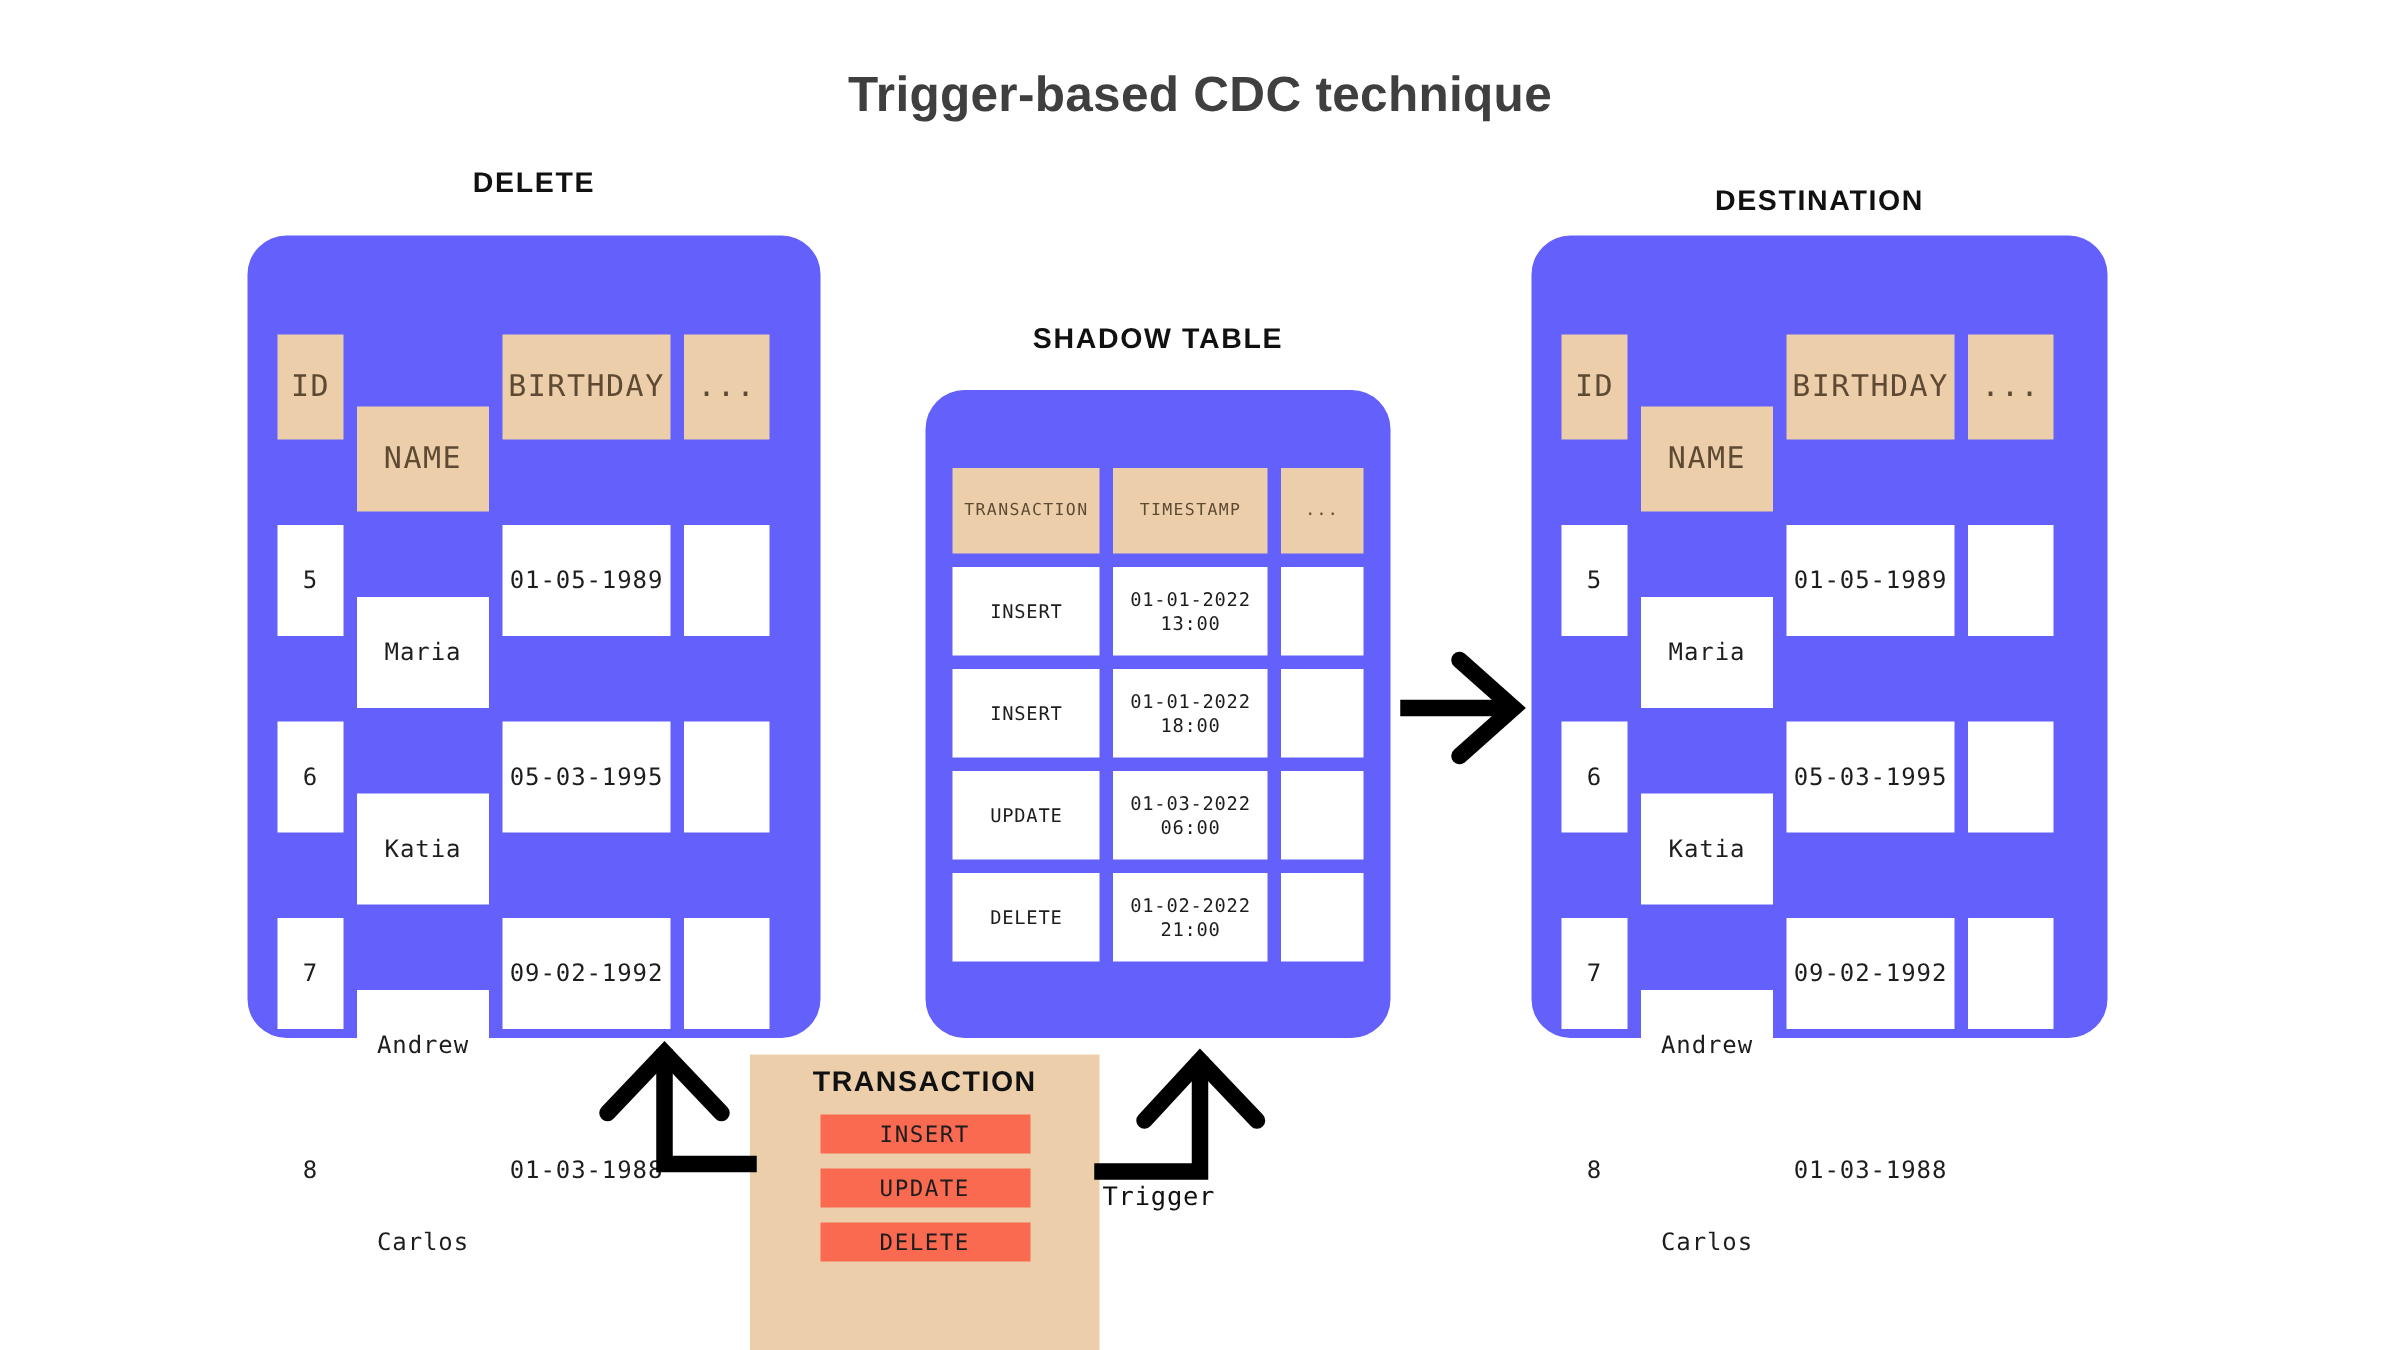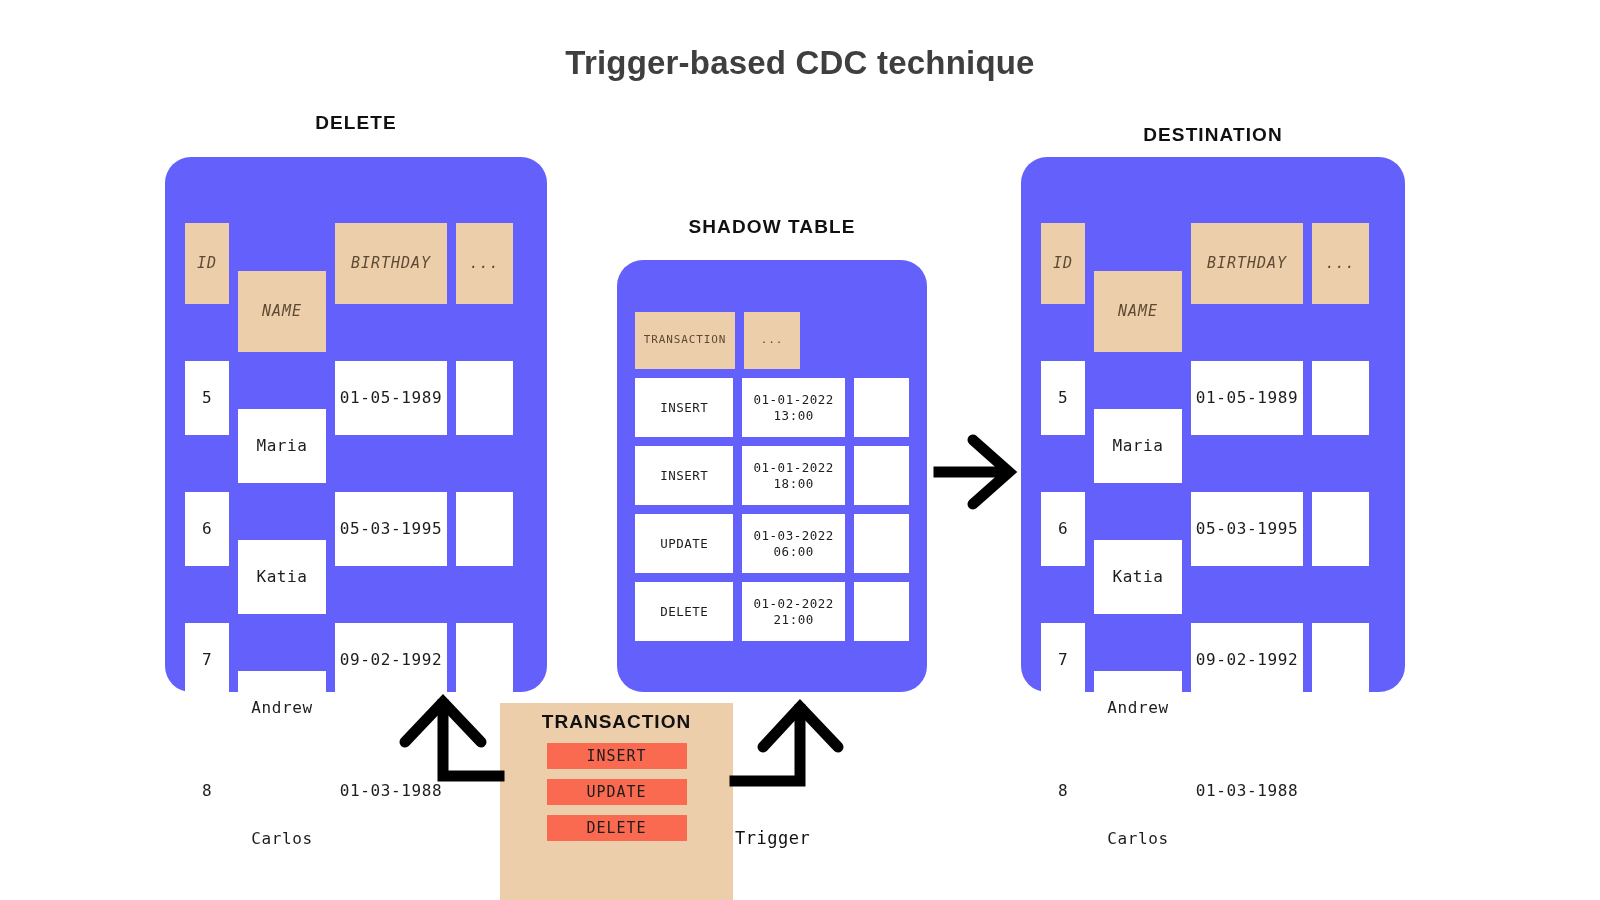--- a/index.html
+++ b/index.html
@@ -73,21 +73,21 @@
   }
   .cell.body {
     background: #ffffff;
   }
 
   
   .wide-grid .c0 { width: 44px; }
   .wide-grid .c1 { width: 88px; margin-top: 48px; }
   .wide-grid .c2 { width: 112px; text-align: center; }
   .wide-grid .c3 { width: 57px; }
-  .wide-grid .head { height: 81px; font-size: 15px; letter-spacing: 1px; font-style: italic; }
+  .wide-grid .head { height: 70px; font-size: 20px; letter-spacing: 1px; }
   .wide-grid .body { height: 74px; font-size: 16px; letter-spacing: 0.6px; }
 
   
   .shadow-grid .c0 { width: 100px; }
   .shadow-grid .c1 { width: 104px; }
   .shadow-grid .c2 { width: 56px; }
   .shadow-grid .head { height: 57px; font-size: 11px; letter-spacing: 0.9px; }
   .shadow-grid .body { height: 59px; font-size: 12.5px; letter-spacing: 0.5px; }
 
   .dots { letter-spacing: 3px; }
@@ -130,21 +130,21 @@
     position: absolute;
     left: 0; top: 0;
     width: 1600px; height: 900px;
     pointer-events: none;
   }
 
   
   #trigger-label {
     position: absolute;
     left: 735px;
-    top: 828px;
+    top: 788px;
     font-family: "DejaVu Sans Mono", monospace;
     font-size: 17px;
     color: #111111;
     letter-spacing: 0.5px;
   }
 </style>
 </head>
 <body>
 
 <div id="page-title">Trigger-based CDC technique</div>
@@ -192,20 +192,21 @@
   </div>
 </div>
 
 <div class="section-caption" id="caption-shadow">SHADOW TABLE</div>
 
 <div class="table-card" id="card-shadow">
   <div class="grid shadow-grid">
 
     <div class="grid-row">
       <div class="cell head c0">TRANSACTION</div>
+      <div class="cell head c1">TIMESTAMP</div>
       <div class="cell head c2 dots">...</div>
     </div>
 
     <div class="grid-row">
       <div class="cell body c0">INSERT</div>
       <div class="cell body c1">01-01-2022 13:00</div>
       <div class="cell body c2"></div>
     </div>
 
     <div class="grid-row">

